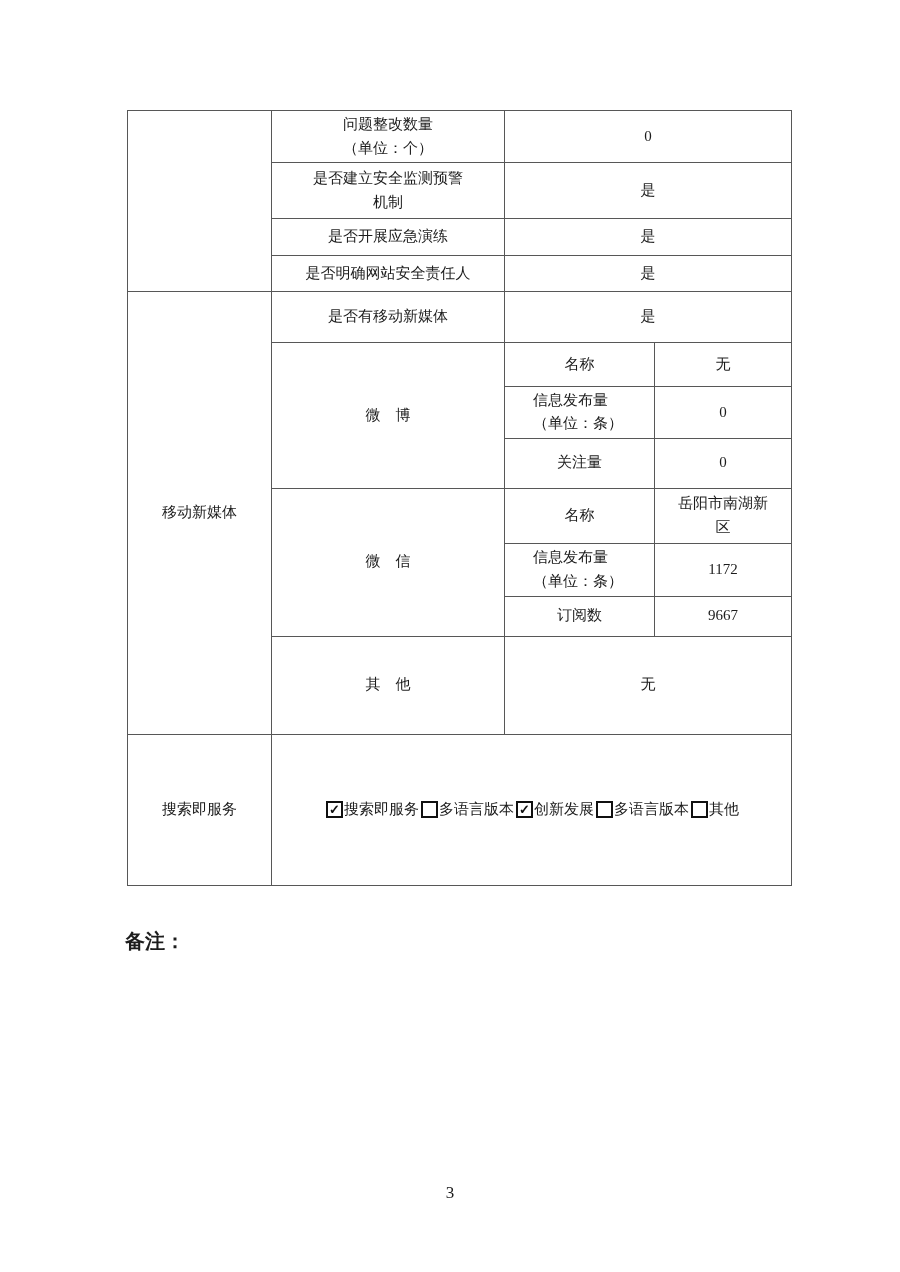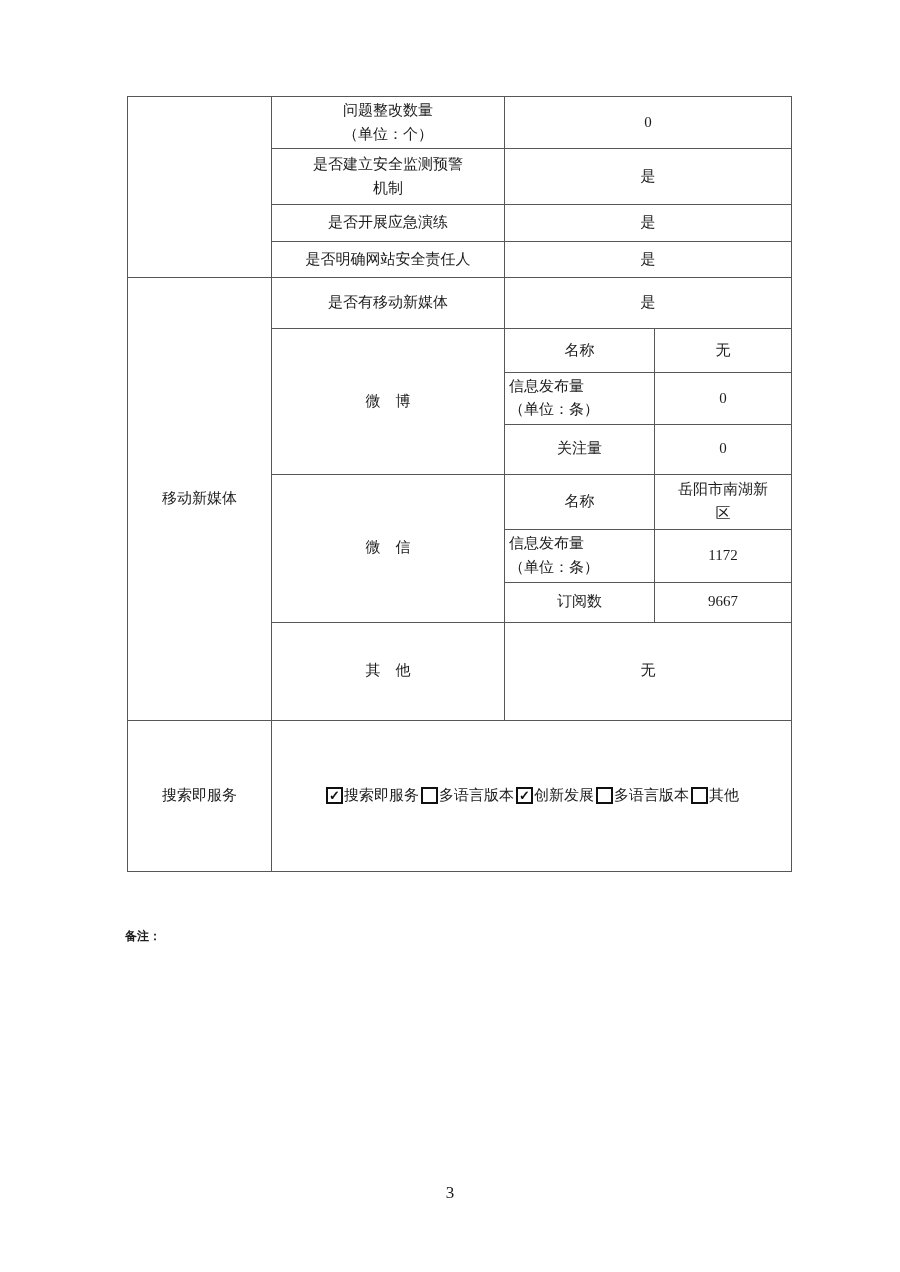--- a/index.html
+++ b/index.html
@@ -6,37 +6,37 @@
   body {
     width: 900px; height: 1272px;
     background: #ffffff;
     position: relative;
     font-family: "Liberation Serif", "DejaVu Serif", serif;
     color: #1c1c1c;
   }
   .page { position: absolute; inset: 0; background: #ffffff; overflow: hidden; }
 
   table.report {
-    position: absolute; left: 127px; top: 96px;
+    position: absolute; left: 127px; top: 110px;
     width: 664px;
     border-collapse: collapse;
     table-layout: fixed;
   }
   table.report td {
     border: 1px solid #575757;
     text-align: center;
     vertical-align: middle;
     font-size: 15px;
     line-height: 1.55;
     padding: 2px 4px;
     overflow: hidden;
   }
   table.report td.left {
     text-align: left;
-    padding-left: 4px;
+    padding-left: 28px;
   }
   .wrap-force {
     display: inline-block;
     width: 6.4em;
     word-break: break-all;
     line-height: 1.6;
   }
   .opts {
     display: flex;
     justify-content: center;
@@ -52,21 +52,21 @@
     justify-content: center;
     font-size: 13px;
     font-weight: 900;
     color: #101010;
     background: #ffffff;
     margin: 0 1px 0 2px;
     line-height: 1;
   }
   .notes {
     position: absolute; left: 125px; top: 928px;
-    font-weight: bold; font-size: 12px;
+    font-weight: bold; font-size: 20px;
   }
   .pageno {
     position: absolute; left: 0; top: 1183px;
     width: 100%; text-align: center; font-size: 17px;
   }
 </style>
 </head>
 <body>
 
 <div class="page">

